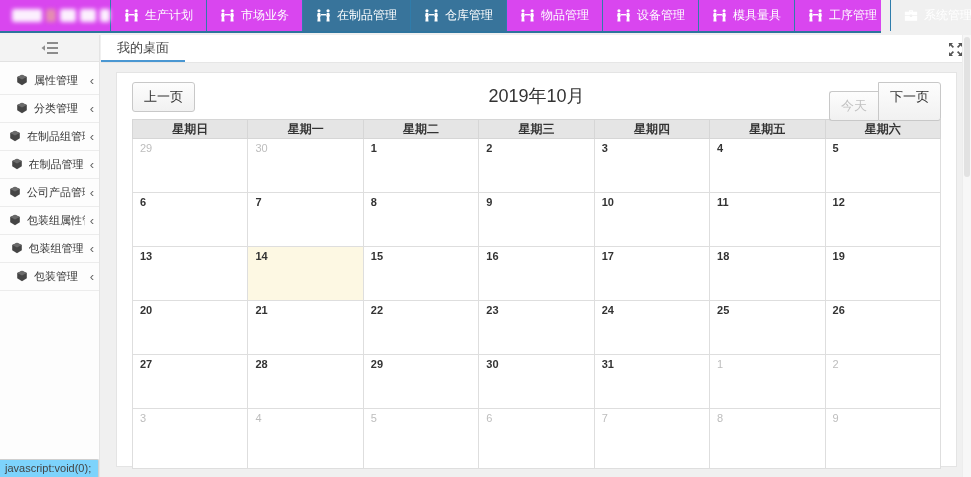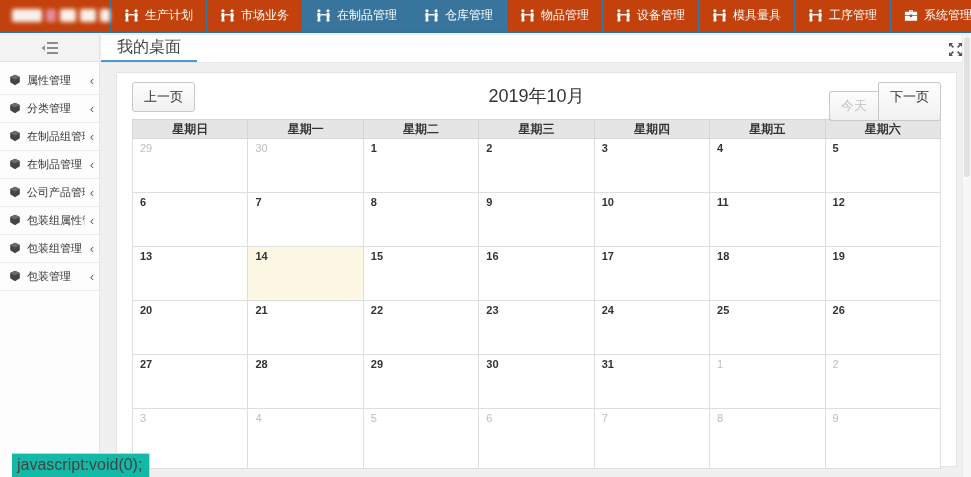--- a/index.html
+++ b/index.html
@@ -1,51 +1,51 @@
 <!DOCTYPE html>
 <html><head>
 <meta charset="utf-8">
 <style>
   * { margin:0; padding:0; box-sizing:border-box; }
   html,body { width:971px; height:477px; overflow:hidden;
     font-family:"Liberation Sans","DejaVu Sans",sans-serif; background:#f0f0f0; }
 
   
-  .topnav { position:absolute; left:0; top:0; width:971px; height:33px;
-    background:#c2410c; border-bottom:2px solid #2e749e; display:flex; align-items:stretch; }
+  .topnav { position:absolute; left:0; top:0; width:881px; height:33px;
+    background:#d946ef; border-bottom:2px solid #2e749e; display:flex; align-items:stretch; }
   .logo { width:115px; display:flex; align-items:center; padding-left:12px; gap:4px; }
   .logo i { display:block; height:13px; background:rgba(255,255,255,.92); border-radius:2px;
     filter:blur(2px); }
   .logo .b1{width:30px} .logo .b2{width:10px; background:rgba(230,150,170,.9)} .logo .b3{width:16px}
   .logo .b4{width:16px} .logo .b5{width:10px}
   .nav-items { display:flex; flex:1; }
   .nav-item { display:flex; align-items:center; gap:6px; padding:0 13px; color:#fff;
     font-size:12px; border-left:1px solid #2f7cab; cursor:pointer; white-space:nowrap; }
   .nav-item:last-child { border-right:1px solid #2f7cab; }
   .nav-item.dark { background:#38749b; }
   .nav-item svg { display:block; }
 
   
   .sidebar { position:absolute; left:0; top:35px; bottom:0; width:100px; background:#fdfdfd;
     border-right:1px solid #e4e4e4; }
   .side-toggle { height:27px; background:#f3f3f3; border-bottom:1px solid #e2e2e2;
     display:flex; align-items:center; justify-content:center; cursor:pointer; }
   .side-list { padding-top:5px; }
   .side-item { position:relative; height:28px; display:flex; align-items:center; gap:6px;
     padding:0 14px 0 9px; border-bottom:1px solid #ececec; font-size:11px; color:#333;
-    cursor:pointer; white-space:nowrap; }
+    cursor:pointer; white-space:nowrap;justify-content:center; }
   .side-item svg { flex:0 0 auto; }
   .side-item .lbl { overflow:hidden; }
   .side-item .chev { position:absolute; right:5px; top:50%; transform:translateY(-54%);
     color:#666; font-size:13px; line-height:1; }
 
   
   .tabbar { position:absolute; left:101px; top:35px; right:0; height:28px; background:#fff;
     border-bottom:1px solid #e6e6e6; display:flex; align-items:stretch; }
-  .tab { padding:0 16px; font-size:16px; color:#444; display:flex; align-items:center;
+  .tab { padding:0 16px; font-size:13px; color:#444; display:flex; align-items:center;
     border-bottom:2px solid #4a97d2; cursor:pointer; }
   .tab-expand { position:absolute; right:9px; top:7px; cursor:pointer; }
 
   
   .content { position:absolute; left:101px; top:63px; right:0; bottom:0; background:#f0f0f0; }
   .panel { position:absolute; left:15px; top:9px; right:14px; bottom:10px; background:#fff;
     border:1px solid #e4e4e4; }
   .panel-hd { position:relative; height:44px; }
   .cal-title { text-align:center; line-height:46px; font-size:18px; color:#333; }
   .btn { display:inline-block; padding:5px 11px; font-size:13px; color:#333;
@@ -66,23 +66,23 @@
   .cal tr:last-child td { height:60px; }
   .cal td .num { display:block; padding:3px 0 0 7px; font-size:11px; font-weight:bold; color:#333; }
   .cal td.muted .num { color:#bdbdbd; font-weight:normal; }
   .cal td.today { background:#fdf8e3; }
 
   
   .scrollbar { position:absolute; right:0; top:35px; bottom:0; width:9px; background:#f7f7f7;
     border-left:1px solid #ededed; }
   .scroll-thumb { position:absolute; top:2px; left:1px; width:6px; height:140px;
     background:#e2e2e2; border-radius:3px; }
-  .status-hint { position:absolute; left:12px; bottom:0; background:#14b8a6;
+  .status-hint { position:absolute; left:0; bottom:0; background:#7dd3fc;
     border:1px solid #cfcfcf; border-left:none; border-bottom:none; border-top-right-radius:2px;
-    padding:2px 7px 3px 5px; font-size:16px; color:#444; }
+    padding:2px 7px 3px 5px; font-size:11px; color:#444; }
 </style>
 </head>
 <body>
 
 <div class="topnav">
   <div class="logo">
     <i class="b1"></i>
       <i class="b2"></i>
       <i class="b3"></i>
       <i class="b4"></i>

